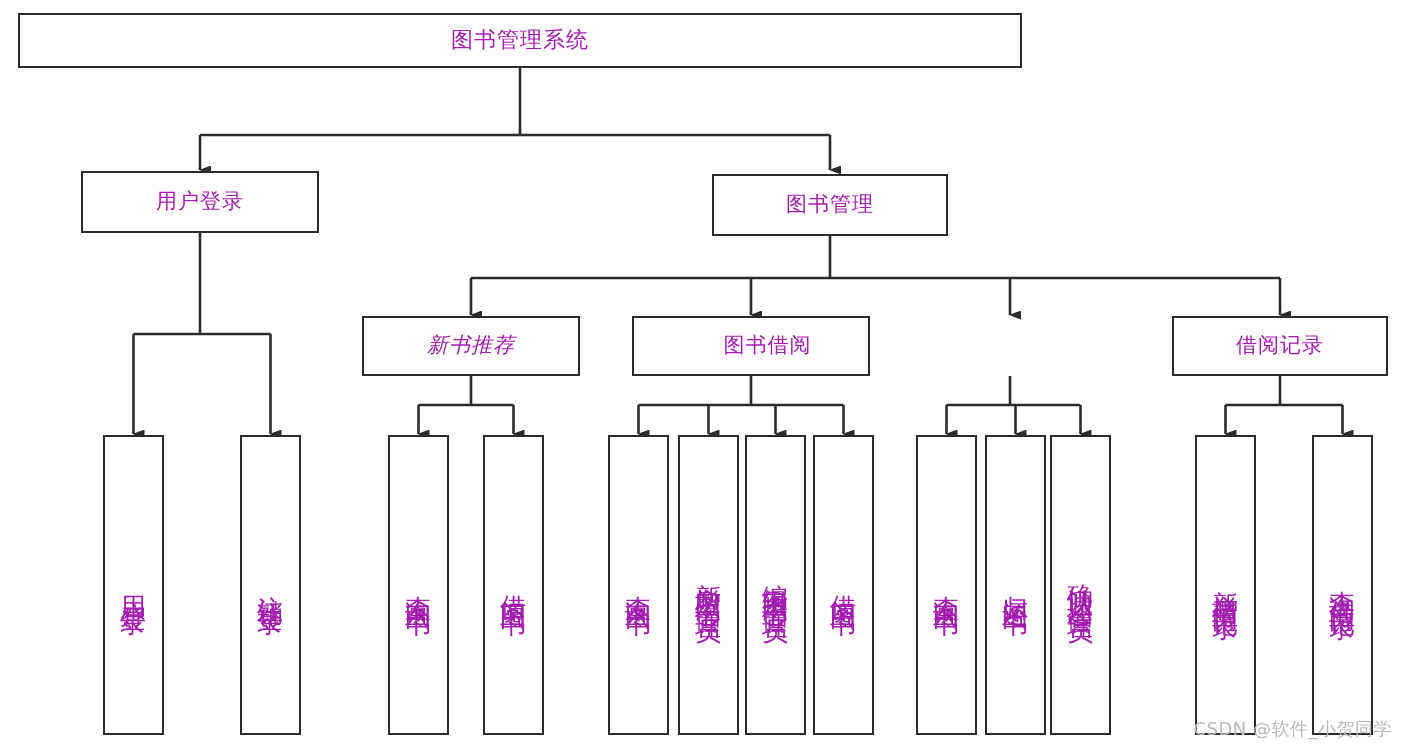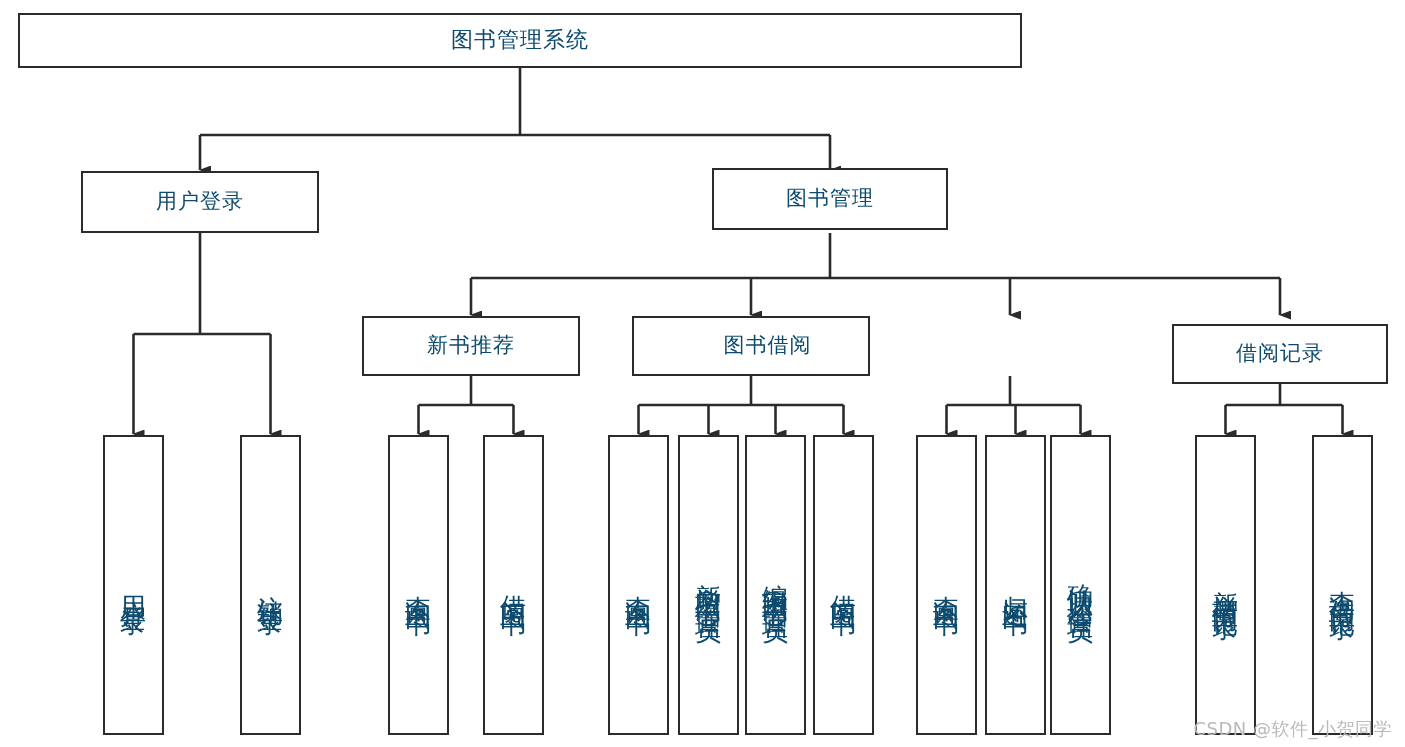--- a/index.html
+++ b/index.html
@@ -33,21 +33,21 @@
     background: #ffffff;
     display: flex;
     align-items: center;
     justify-content: center;
     color: #3a3a3a;
     line-height: 1.12;
   }
   .node .label {
     display: block;
     text-align: center;
-    color: #0c4a6e;
+    color: #a21caf;
   }
   
   .node.horiz .label {
     font-size: 21px;
     letter-spacing: 1px;
     white-space: nowrap;
   }
   .node.root .label {
     font-size: 22px;
   }
@@ -124,31 +124,31 @@
       </g>
   </svg>
 
   <div class="node horiz root" style="left: 18px; top: 13px; width: 1004px; height: 55px;">
     <span class="label">图书管理系统</span>
   </div>
 
   <div class="node horiz" style="left: 81px; top: 171px; width: 238px; height: 62px;">
     <span class="label">用户登录</span>
   </div>
-  <div class="node horiz" style="left: 712px; top: 168px; width: 236px; height: 62px;">
+  <div class="node horiz" style="left: 712px; top: 174px; width: 236px; height: 62px;">
     <span class="label">图书管理</span>
   </div>
 
-  <div class="node horiz" style="left: 362px; top: 316px; width: 218px; height: 60px;">
+  <div class="node horiz" style="left: 362px; top: 316px; width: 218px; height: 60px; font-style: italic;">
     <span class="label">新书推荐</span>
   </div>
   <div class="node horiz" style="left: 632px; top: 316px; width: 238px; height: 60px; padding-left: 33px;">
     <span class="label">图书借阅</span>
   </div>
-  <div class="node horiz" style="left: 1172px; top: 324px; width: 216px; height: 60px;">
+  <div class="node horiz" style="left: 1172px; top: 316px; width: 216px; height: 60px;">
     <span class="label">借阅记录</span>
   </div>
 
   <div class="node vert" style="left: 103px; top: 435px; width: 61px; height: 300px;">
     <span class="label">用户登录</span>
   </div>
   <div class="node vert" style="left: 240px; top: 435px; width: 61px; height: 300px;">
     <span class="label">注销登录</span>
   </div>
   <div class="node vert" style="left: 388px; top: 435px; width: 61px; height: 300px;">

